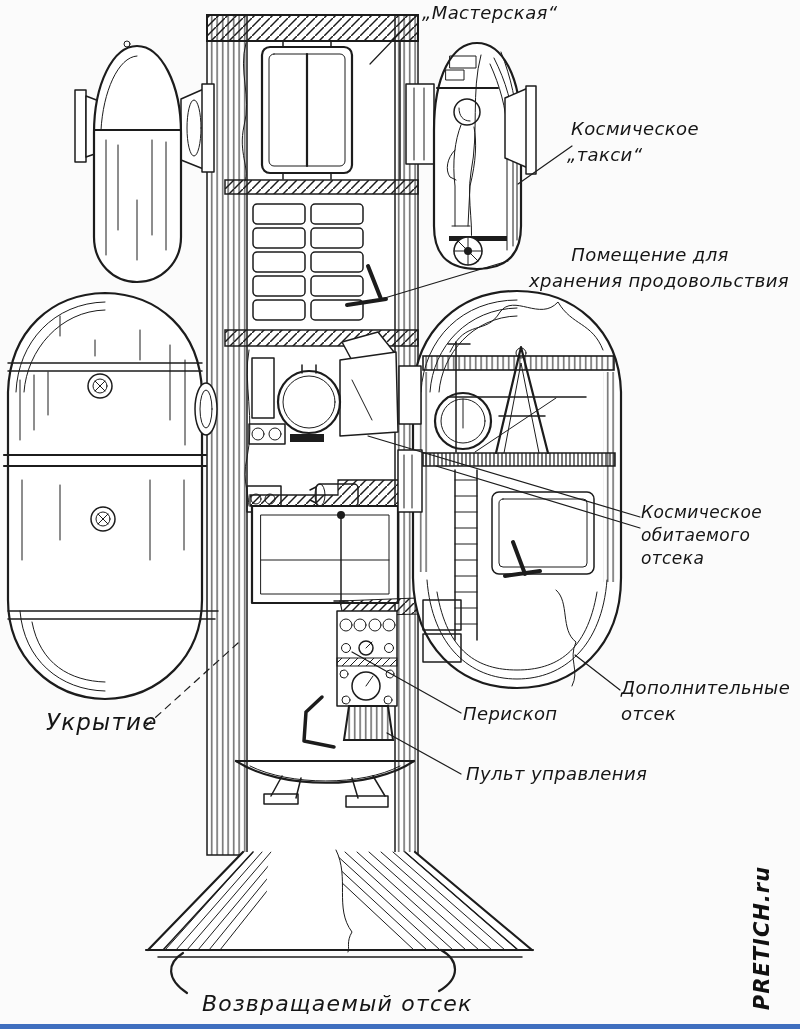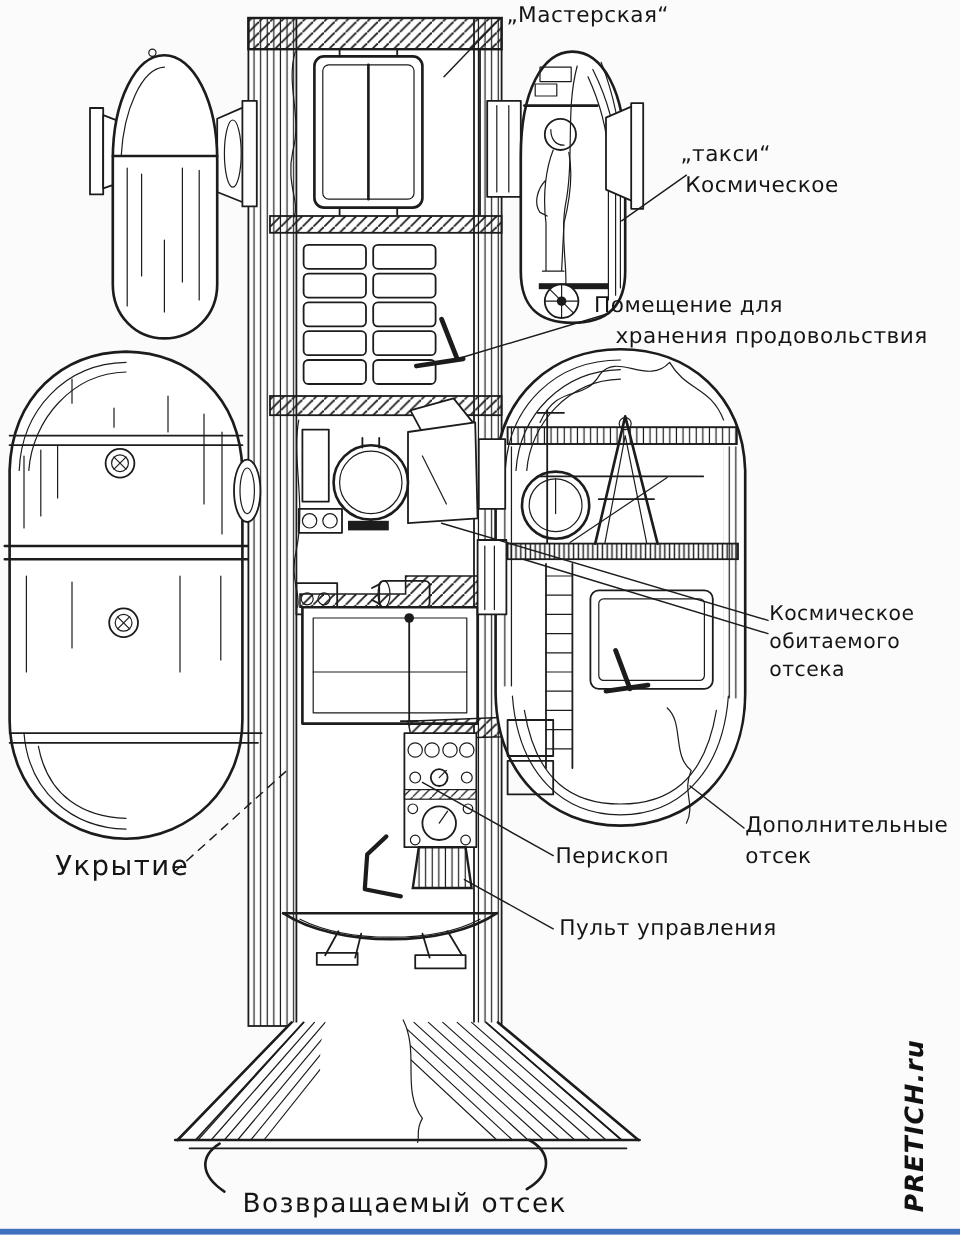--- a/index.html
+++ b/index.html
@@ -9,21 +9,21 @@
   
   .o{fill:none;stroke:#1c1c1c;stroke-width:2.2;stroke-linecap:round;stroke-linejoin:round}
   .m{fill:none;stroke:#1c1c1c;stroke-width:1.5;stroke-linecap:round;stroke-linejoin:round}
   .t{fill:none;stroke:#1c1c1c;stroke-width:1;stroke-linecap:round;stroke-linejoin:round}
   .k{fill:#1c1c1c;stroke:none}
   .w{fill:#fff;stroke:none}
   .wo{fill:#fff;stroke:#1c1c1c;stroke-width:2.2;stroke-linejoin:round}
   .wm{fill:#fff;stroke:#1c1c1c;stroke-width:1.5;stroke-linejoin:round}
   .ld{fill:none;stroke:#1c1c1c;stroke-width:1.2;stroke-linecap:round}
   
-  .lbl{position:absolute;font-family:"DejaVu Sans",sans-serif;
+  .lbl{position:absolute;font-family:"DejaVu Sans",sans-serif;font-style:italic;
        color:#151515;font-size:18px;line-height:26px;letter-spacing:.4px;white-space:nowrap;}
   .lbl .ind{margin-left:18px;}
   .lbl-equipment{line-height:23px;font-size:17px;}
   .lbl-shelter{font-size:23px;letter-spacing:1.2px;}
   .lbl-return{font-size:22px;letter-spacing:1.2px;}
   .watermark{position:absolute;left:762px;top:938px;transform:translate(-50%,-50%) rotate(-90deg);
        font-family:"DejaVu Sans",sans-serif;font-style:italic;font-weight:bold;font-size:21px;
        letter-spacing:1px;color:#111;white-space:nowrap;}
   .bottom-bar{position:absolute;left:0;top:1024px;width:800px;height:5px;}
 </style>
@@ -253,25 +253,25 @@
     <path class="ld" d="M461,774 L387,733"></path>
     <path class="ld" stroke-dasharray="7 6" d="M146,726 L238,643"></path>
   </g>
 </svg>
 
 <div class="lbl" style="left:422px;top:0px;">
   <span>„Мастерская“</span>
 </div>
 
 <div class="lbl" style="left:571px;top:116px;">
+  <div>Космическое</div>
   <div style="margin-left:-4px;">„такси“</div>
-  <div>Космическое</div>
-</div>
-
-<div class="lbl" style="left:495px;top:242px;">
+</div>
+
+<div class="lbl" style="left:511px;top:242px;text-align:center;">
   <div>Помещение для</div>
   <div class="ind">хранения продовольствия</div>
 </div>
 
 <div class="lbl lbl-equipment" style="left:641px;top:501px;">
   <div>Космическое</div>
   <div>обитаемого</div>
   <div>отсека</div>
 </div>
 

